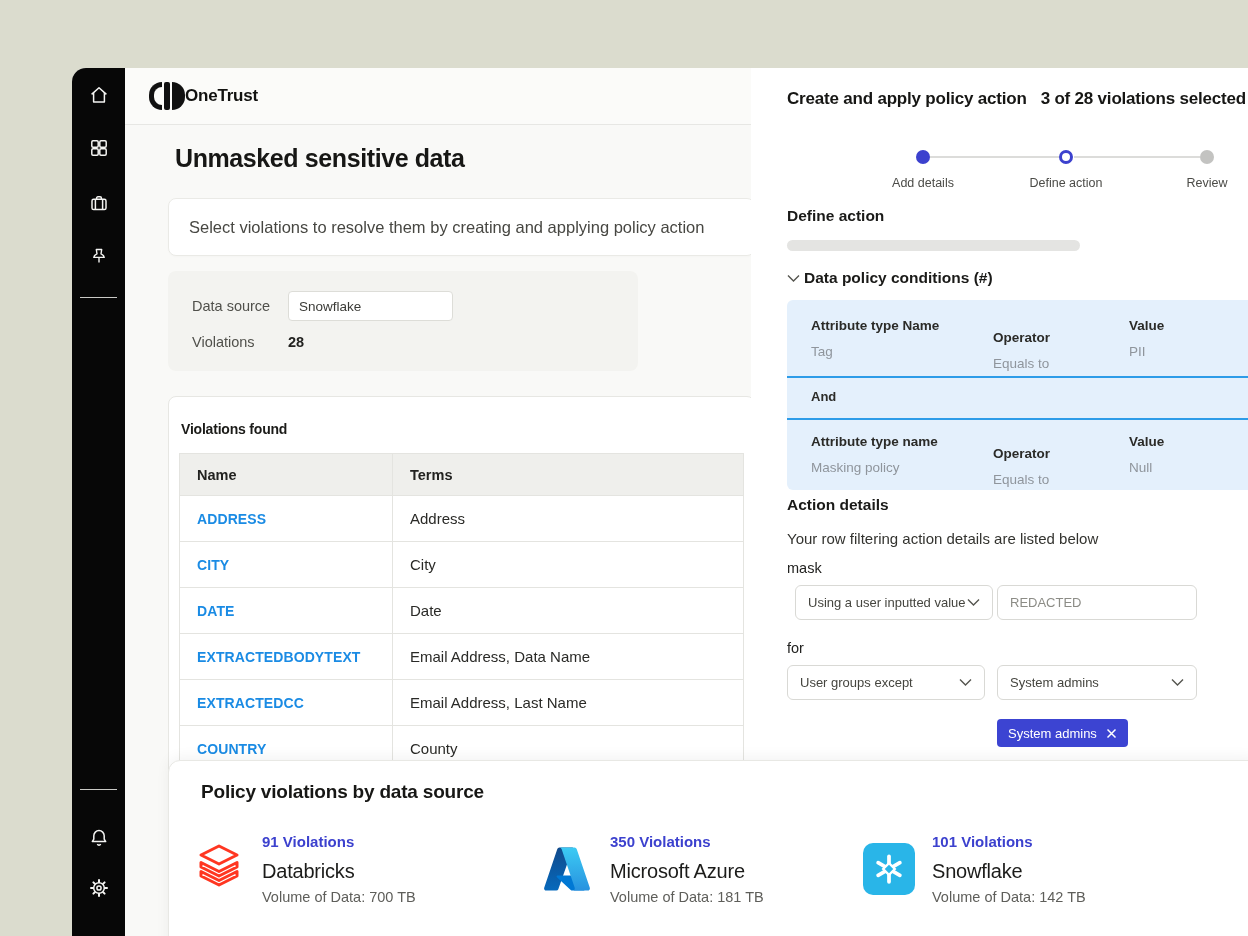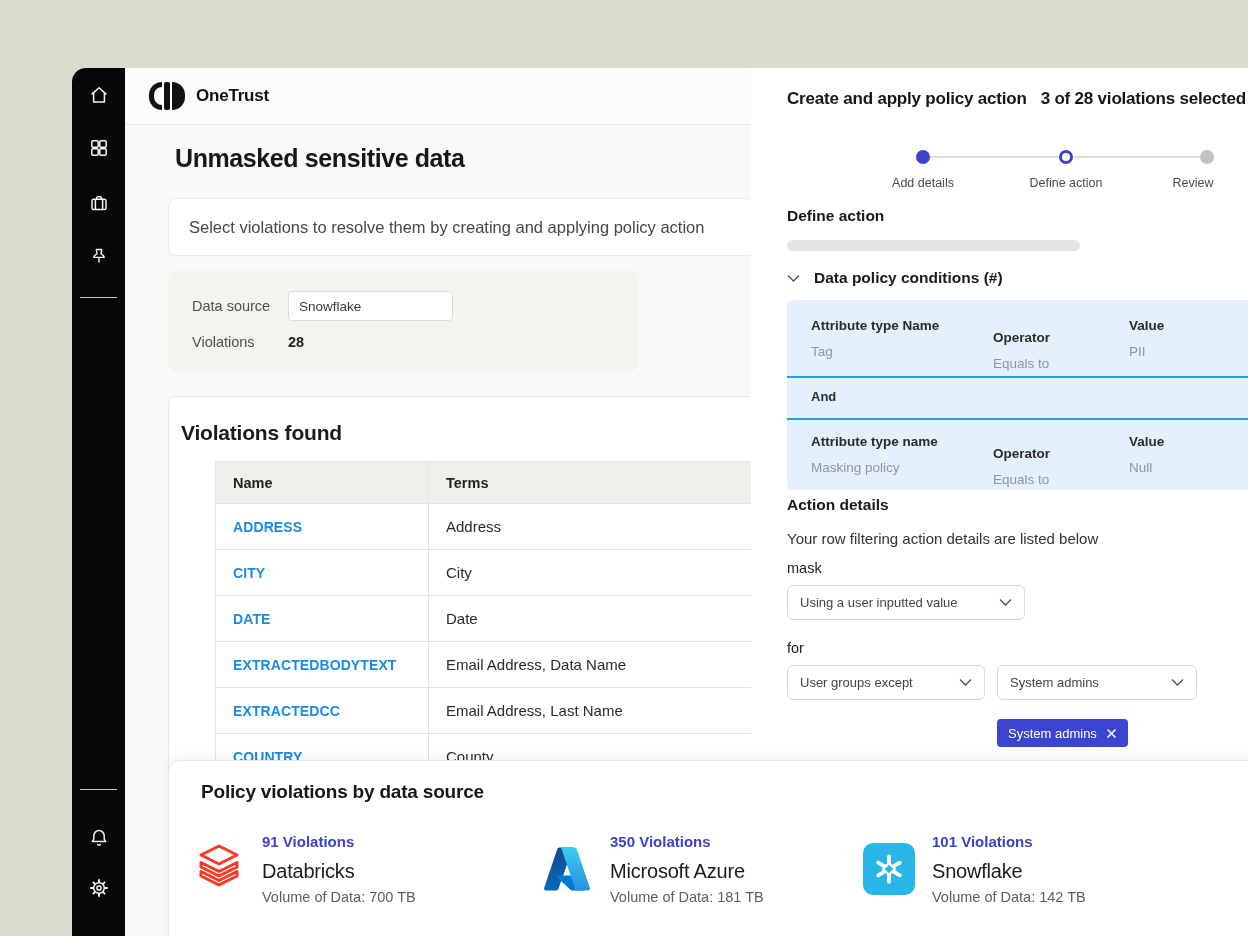--- a/index.html
+++ b/index.html
@@ -13,43 +13,43 @@
 
   
   .sidebar { position:absolute; left:0; top:0; width:53px; height:100%; background:#070707; z-index:6; }
   .sicon { position:absolute; left:50%; transform:translateX(-50%); width:24px; height:24px; color:#F4F4F2; cursor:pointer; }
   .sicon svg { width:24px; height:24px; display:block; }
   .sdiv { position:absolute; left:8px; width:37px; height:1px; background:#C9C9C5; }
 
   
   .leftcol { position:absolute; left:53px; top:0; width:626px; height:100%; background:#F9F9F7; overflow:hidden; }
   .topbar { position:absolute; left:0; top:0; width:100%; height:57px; background:#FBFBF9; border-bottom:1px solid #E7E7E4; }
-  .brand { position:absolute; left:24px; top:14px; display:flex; align-items:center; gap:11px; }
+  .brand { position:absolute; left:24px; top:14px; display:flex; align-items:center; }
   .logo-mark { display:flex; align-items:center; height:28px; }
   .lm-c { width:13px; height:28px; border:5px solid #111; border-right:none; border-radius:14px 0 0 14px; }
   .lm-bar { width:6px; height:28px; background:#111; border-radius:2px; margin-left:2px; }
   .lm-d { width:13px; height:28px; background:#111; border-radius:0 14px 14px 0; margin-left:2px; }
   .brand-name { font-size:17px; font-weight:700; color:#121210; letter-spacing:-0.2px; }
 
   .content { position:absolute; left:0; top:57px; right:0; bottom:0; overflow:hidden; }
   .page-title { position:absolute; left:50px; top:19px; font-size:25px; font-weight:700; color:#17171 5; color:#171715; letter-spacing:-0.4px; }
   .banner { position:absolute; left:43px; right:-4px; top:73px; height:58px; background:#fff; border:1px solid #EAEAE6;
             border-radius:8px; display:flex; align-items:center; padding-left:20px;
             font-size:16.5px; color:#474742; box-shadow:0 1px 2px rgba(0,0,0,.02); white-space:nowrap; overflow:hidden; }
   .filterbox { position:absolute; left:43px; top:146px; width:470px; height:100px; background:#F3F3F0; border-radius:8px; padding:20px 24px; }
   .frow { display:flex; align-items:center; margin-bottom:13px; }
   .flabel { width:96px; font-size:14.5px; color:#50504B; }
   .finput { width:165px; height:30px; background:#fff; border:1px solid #DDDDD8; border-radius:4px;
             font-size:13.5px; color:#3B3B37; display:flex; align-items:center; padding-left:10px; }
   .fvalue { font-size:14.5px; font-weight:700; color:#222220; }
 
   .tablecard { position:absolute; left:43px; right:-4px; top:271px; height:640px; background:#fff;
                border:1px solid #E7E7E3; border-radius:8px; padding:10px; }
-  .tablecard h2 { font-size:21px; font-weight:700; color:#1B1B18; padding:14px 2px 16px 2px; letter-spacing:-0.2px; }
-  table { border-collapse:collapse; width:100%;margin-left:36px; }
+  .tablecard h2 { font-size:14px; font-weight:700; color:#1B1B18; padding:14px 2px 16px 2px; letter-spacing:-0.2px; }
+  table { border-collapse:collapse; width:100%; }
   th, td { border:1px solid #E4E4E0; text-align:left; }
   th { background:#EFEFEC; font-size:14.5px; font-weight:700; color:#222220; height:42px; padding-left:17px; }
   td { height:46px; font-size:15px; color:#2A2A27; padding-left:17px; background:#fff; }
   th.c-name, td.c-name { width:213px; }
   td.c-name a { color:#1A8BE4; font-weight:700; font-size:14px; text-decoration:none; cursor:pointer; letter-spacing:0.1px; }
 
   
   .rightpanel { position:absolute; left:679px; top:0; width:497px; height:692px; background:#fff; }
   .ptitle { position:absolute; left:36px; top:21px; white-space:nowrap; font-size:17px; font-weight:700; color:#161614; letter-spacing:-0.2px; }
   .ptitle .psel { margin-left:14px; }
@@ -58,42 +58,42 @@
   .stepline { position:absolute; top:6px; height:2px; background:#DCDCDA; }
   .dot { position:absolute; top:0; width:14px; height:14px; border-radius:50%; cursor:pointer; }
   .dot.complete { background:#3C41CE; }
   .dot.current { background:#fff; border:3.5px solid #3C41CE; }
   .dot.upcoming { background:#C3C3C1; }
   .steplabel { position:absolute; top:26px; transform:translateX(-50%); font-size:12.5px; color:#4B4B47; white-space:nowrap; }
 
   .sect-title { position:absolute; left:36px; top:139px; font-size:15.5px; font-weight:700; color:#1A1A18; }
   .progress { position:absolute; left:36px; top:172px; width:293px; height:11px; background:#E4E4E2; border-radius:6px; }
 
-  .cond-head { position:absolute; left:36px; top:201px; display:flex; align-items:center; gap:14px; cursor:pointer; }
+  .cond-head { position:absolute; left:36px; top:201px; display:flex; align-items:center; gap:4px; cursor:pointer; }
   .cond-head .chev { color:#55554F; }
   .cond-head span { font-size:15.5px; font-weight:700; color:#1A1A18; }
 
   .condpanel { position:absolute; left:36px; top:232px; width:524px; height:190px; background:#E4F0FC; border-radius:6px; }
   .ch { position:absolute; font-size:13.5px; font-weight:700; color:#2B2B28; }
   .cv { position:absolute; font-size:13.5px; color:#8F959C; }
   .ccol0 { left:24px; } .ccol1 { left:206px;margin-top:12px; } .ccol2 { left:342px; }
   .crow0 .ch { top:18px; } .crow0 .cv { top:44px; }
   .crow1 .ch { top:134px; } .crow1 .cv { top:160px; }
   .conddiv { position:absolute; left:0; width:100%; height:2px; background:#2D9CE8; }
   .cd1 { top:76px; } .cd2 { top:118px; }
   .condand { position:absolute; left:24px; top:89px; font-size:13px; font-weight:700; color:#2B2B28; }
 
   .ad-title { position:absolute; left:36px; top:428px; font-size:15.5px; font-weight:700; color:#1A1A18; }
   .ad-sub { position:absolute; left:36px; top:462px; font-size:15px; color:#33332F; }
   .ad-label { position:absolute; left:36px; font-size:14.5px; color:#222220; }
   .lbl-mask { top:492px; } .lbl-for { top:572px; }
   .ctl { position:absolute; height:35px; border:1px solid #D9D9D5; border-radius:6px; background:#fff;
          display:flex; align-items:center; padding:0 12px; font-size:13px; color:#45453F; cursor:pointer; }
   .ctl .chev { margin-left:auto; color:#55554F; }
-  .sel-mask-method { left:36px; top:517px; width:238px; }
+  .sel-mask-method { left:44px; top:517px; width:198px; }
   .inp-mask-value  { left:246px; top:517px; width:200px; color:#8C8C86; cursor:text; }
   .sel-group-op    { left:36px; top:597px; width:198px; }
   .sel-group-val   { left:246px; top:597px; width:200px; }
   .chip { position:absolute; left:246px; top:651px; height:28px; background:#3C44D2; border-radius:4px;
           display:inline-flex; align-items:center; padding:0 11px; gap:9px; }
   .chip span { color:#fff; font-size:13px; }
   .chip .x { color:#fff; cursor:pointer; display:flex; }
 
   
   .bottomcard { position:absolute; left:96px; top:692px; right:-12px; height:256px; background:#fff;
@@ -240,21 +240,21 @@
       </div>
 
       <div class="stepper">
         <div class="stepline" style="left:143px;width:129px"></div>
         <div class="stepline" style="left:287px;width:126px"></div>
         <div class="dot complete" style="left:129px"></div>
         <div class="dot current" style="left:272px"></div>
         <div class="dot upcoming" style="left:413px"></div>
         <div class="steplabel" style="left:136px">Add details</div>
         <div class="steplabel" style="left:279px">Define action</div>
-        <div class="steplabel" style="left:406px">Review</div>
+        <div class="steplabel" style="left:420px">Review</div>
       </div>
 
       <h3 class="sect-title">Define action</h3>
       <div class="progress"></div>
 
       <div class="cond-head">
         <svg class="chev" width="13" height="9" viewBox="0 0 13 9" fill="none" stroke="currentColor" stroke-width="1.4">
             <path d="M1 1.5 L6.5 7 L12 1.5"></path>
           </svg>
         <span>Data policy conditions (#)</span>
@@ -284,20 +284,23 @@
 
       <h4 class="ad-title">Action details</h4>
       <p class="ad-sub">Your row filtering action details are listed below</p>
 
       <label class="ad-label lbl-mask">mask</label>
       <div class="ctl sel-mask-method">
         <span>Using a user inputted value</span>
         <svg class="chev" width="13" height="9" viewBox="0 0 13 9" fill="none" stroke="currentColor" stroke-width="1.4">
             <path d="M1 1.5 L6.5 7 L12 1.5"></path>
           </svg>
+      </div>
+      <div class="ctl inp-mask-value">
+        <span>REDACTED</span>
       </div>
 
       <label class="ad-label lbl-for">for</label>
       <div class="ctl sel-group-op">
         <span>User groups except</span>
         <svg class="chev" width="13" height="9" viewBox="0 0 13 9" fill="none" stroke="currentColor" stroke-width="1.4">
             <path d="M1 1.5 L6.5 7 L12 1.5"></path>
           </svg>
       </div>
       <div class="ctl sel-group-val">

